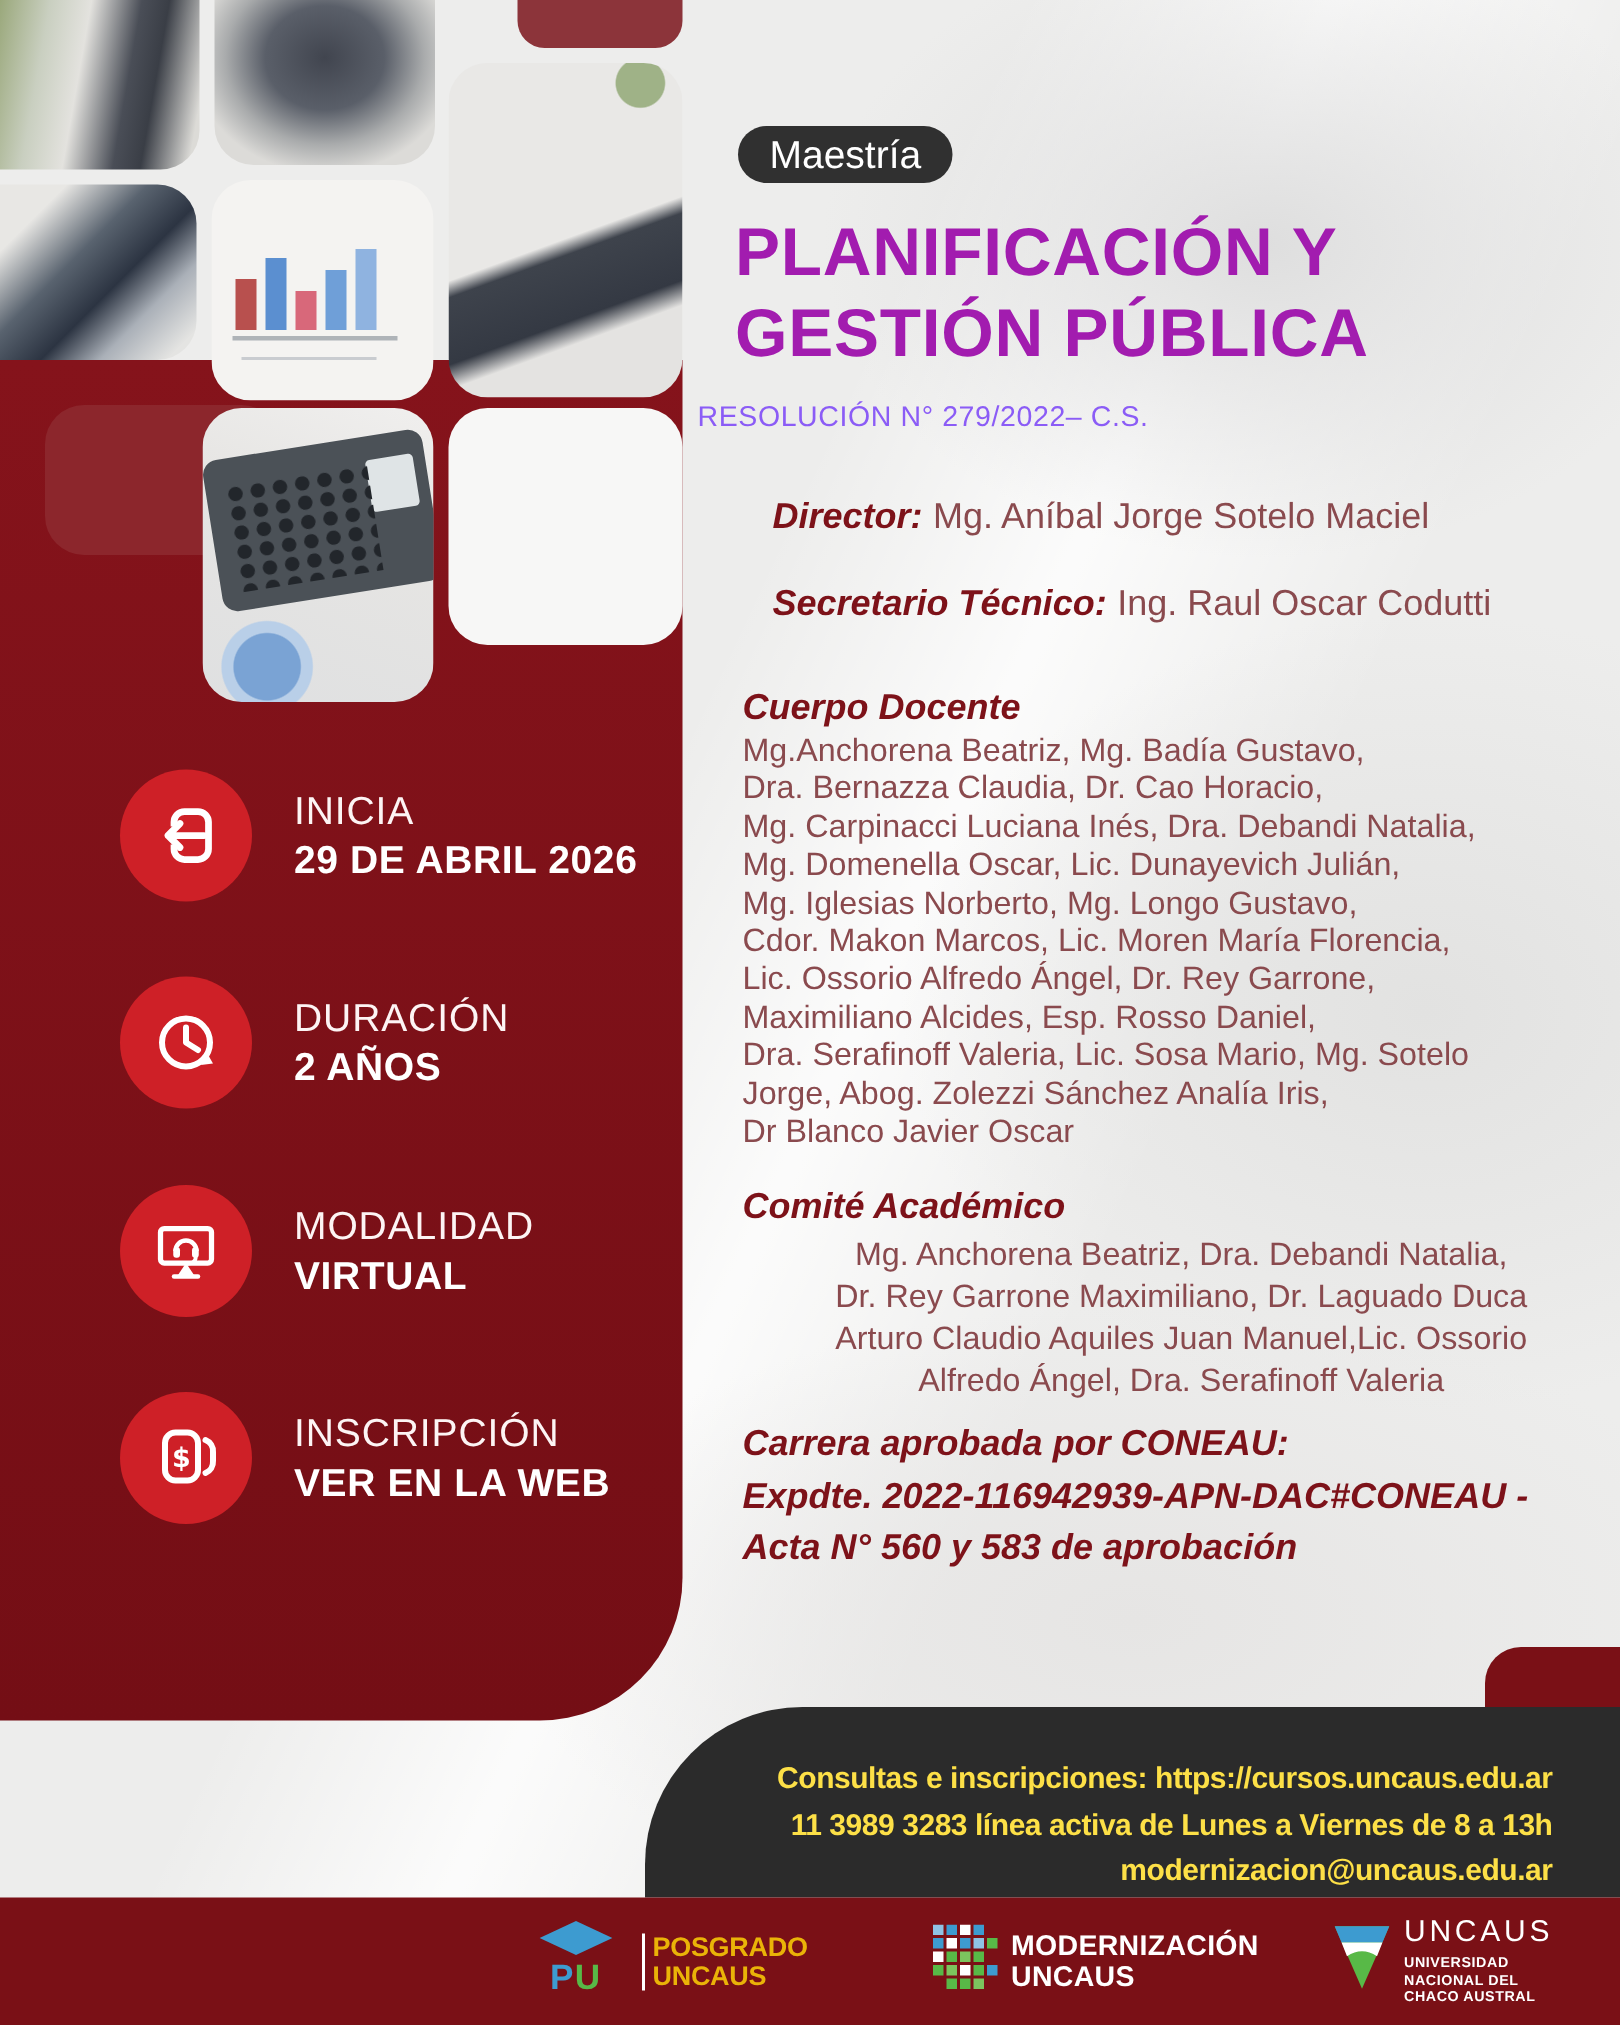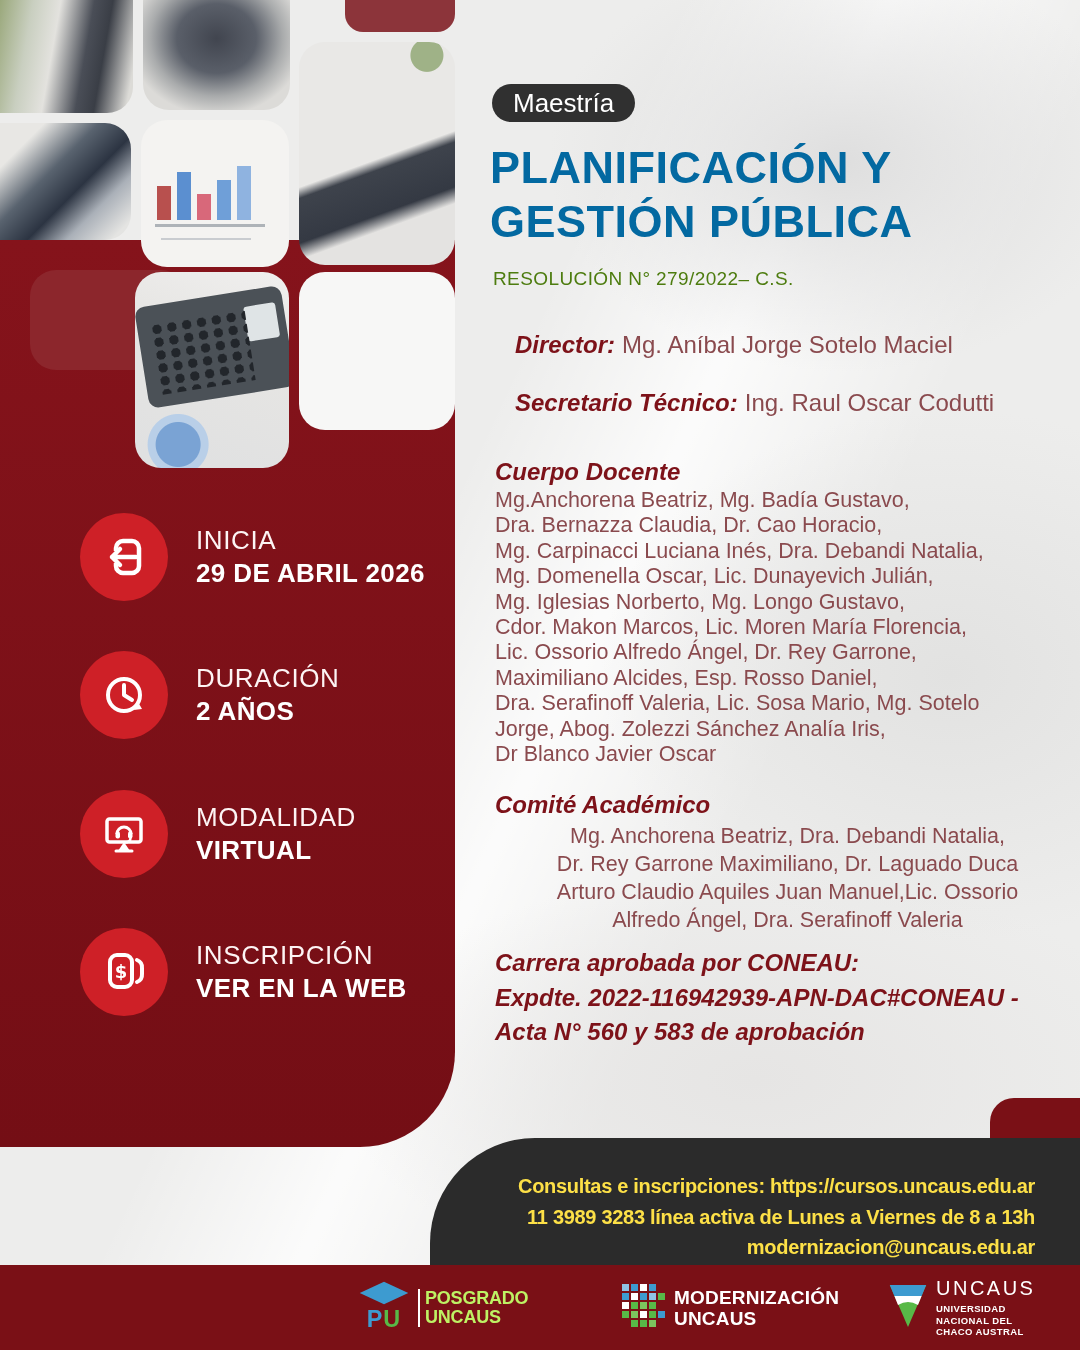--- a/index.html
+++ b/index.html
@@ -68,24 +68,24 @@
          linear-gradient(#f0b9c8,#f0b9c8) no-repeat 108px 12px / 34px 10px,
          linear-gradient(#9db9dd,#9db9dd) no-repeat 108px 26px / 34px 8px,
          linear-gradient(#f8f8f7,#eceleb); background-color:#f7f7f6; }
   .corner-accent{ position:absolute; left:990px; top:1098px; width:90px; height:50px;
        background:#7a1016; border-radius:24px 0 0 0; }
   
   .badge{ position:absolute; left:492px; top:84px; height:38px; padding:0 21px;
       background:#303030; border-radius:20px; color:#fff; font-size:26px;
       display:flex; align-items:center; }
   .title{ position:absolute; left:490px; top:141px; width:580px;
-      font-size:45px; font-weight:bold; color:#0369a1; line-height:54px;
+      font-size:45px; font-weight:bold; color:#a21caf; line-height:54px;
       letter-spacing:.5px; white-space:pre-line; }
-  .resolution{ position:absolute; left:493px; top:268px; font-size:19px;
-      color:#4d7c0f; letter-spacing:.4px; }
+  .resolution{ position:absolute; left:465px; top:268px; font-size:19px;
+      color:#8b5cf6; letter-spacing:.4px; }
   .person-line{ position:absolute; left:495px; font-size:24px; }
   .h-label{ font-weight:bold; font-style:italic; color:#7d1219;margin-left:20px; }
   .h-value{ color:#8a4a4e; margin-left:7px; }
   .section-heading{ position:absolute; left:495px; font-size:24px; font-weight:bold;
       font-style:italic; color:#7d1219; }
   .names{ position:absolute; left:495px; width:585px; font-size:21.5px; line-height:25.4px;
       color:#8a4a4e; white-space:pre-line; }
   .coneau{ position:absolute; left:495px; top:946px; width:585px; font-size:24px;
       line-height:34.5px; font-weight:bold; font-style:italic; color:#7d1219; white-space:pre-line; }
   
@@ -101,22 +101,22 @@
   .contact-lines{ position:absolute; right:45px; top:33px; text-align:right;
       color:#fde047; font-size:20px; font-weight:bold; line-height:30.5px;
       letter-spacing:-.3px; white-space:pre-line; }
   
   .footer{ position:absolute; left:0; top:1265px; width:1080px; height:85px; background:#7a1016; }
   .logo{ position:absolute; top:0; height:85px; display:flex; align-items:center; gap:8px; }
   .logo-sec{ left:85px; }  .logo-pos{ left:358px; } .logo-mod{ left:622px;justify-content:space-between; } .logo-unc{ left:888px; }
   .sec-line1{ color:#2f86c0; font-weight:bold; font-size:17px; letter-spacing:.3px; }
   .sec-line2{ display:inline-block; margin-top:2px; background:#6abf45; color:#fff;
       font-weight:bold; font-size:15px; padding:2px 9px; border-radius:3px; letter-spacing:.5px; }
-  .pos-line{ color:#bef264; font-weight:bold; font-size:18px; line-height:19px;
-      border-left:2.5px solid #fff; padding-left:5px; letter-spacing:-.2px; }
+  .pos-line{ color:#eab308; font-weight:bold; font-size:18px; line-height:19px;
+      border-left:2.5px solid #fff; padding-left:5px; letter-spacing:-.2px;margin-left:10px; }
   .mod-line{ color:#fff; font-weight:bold; font-size:19px; line-height:21px; letter-spacing:.2px; }
   .unc-name{ color:#fff; font-size:20px; letter-spacing:2.5px; }
   .unc-sub{ color:#fff; font-size:9.5px; line-height:11.5px; letter-spacing:.4px;
       font-weight:bold; margin-top:3px; white-space:pre-line; }
 </style>
 </head>
 <body>
 
 <div class="poster">
 

